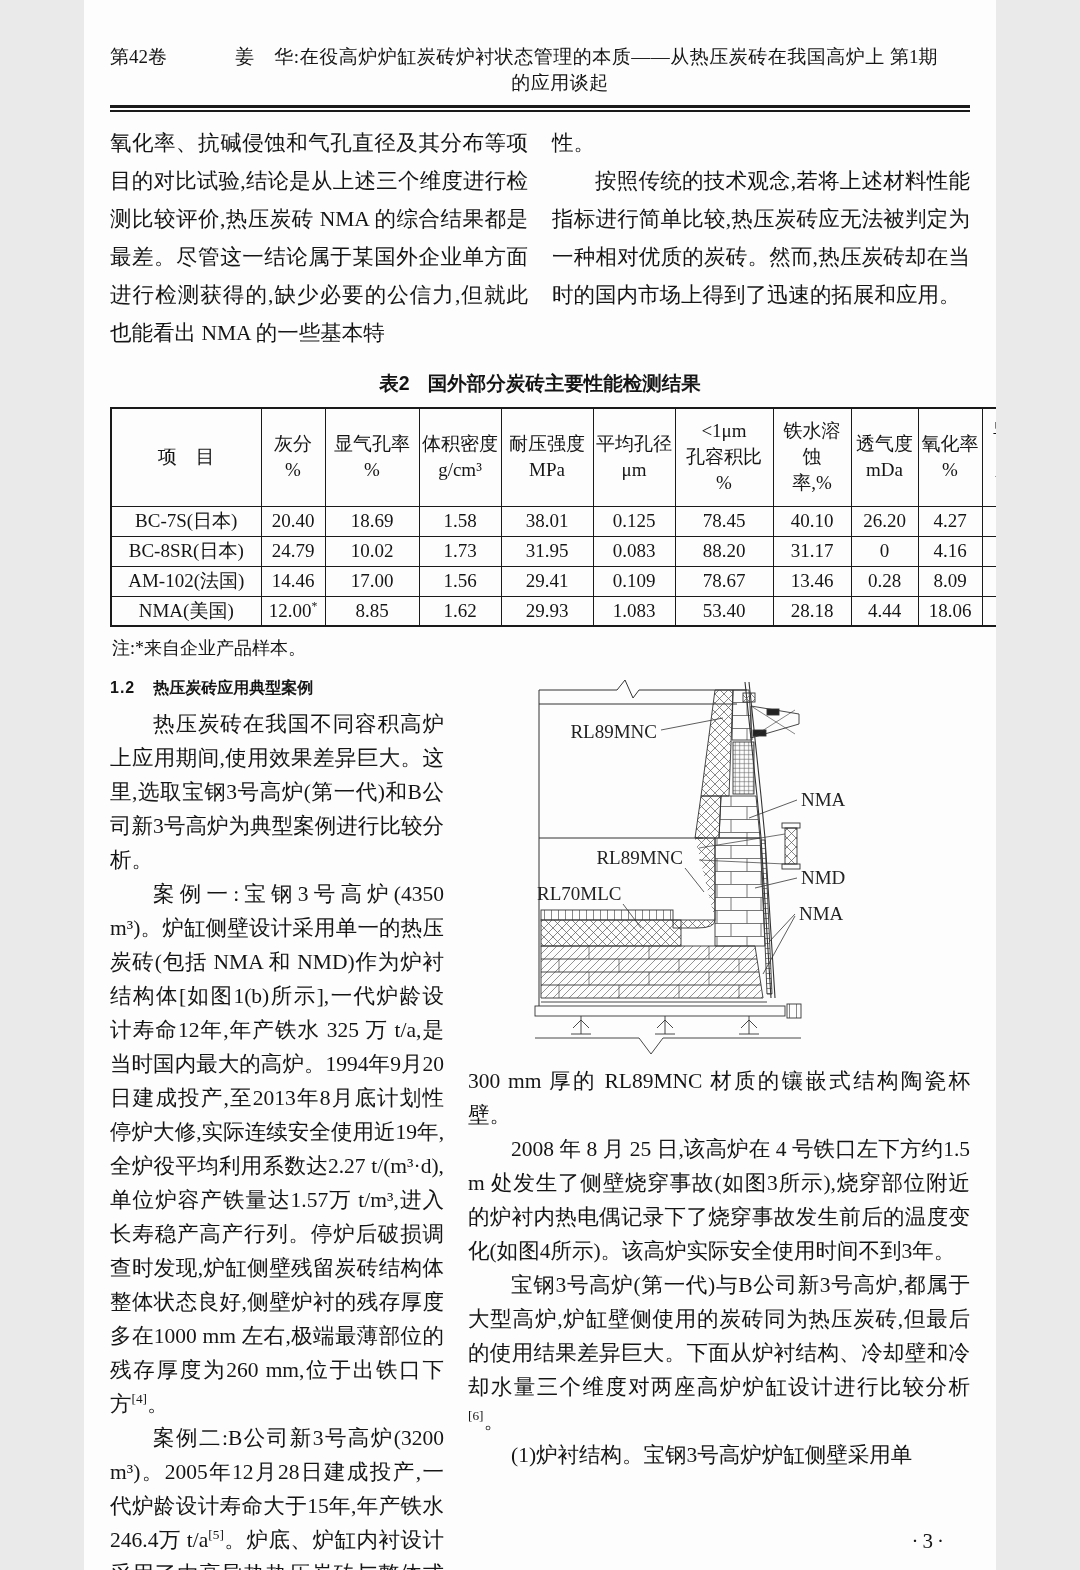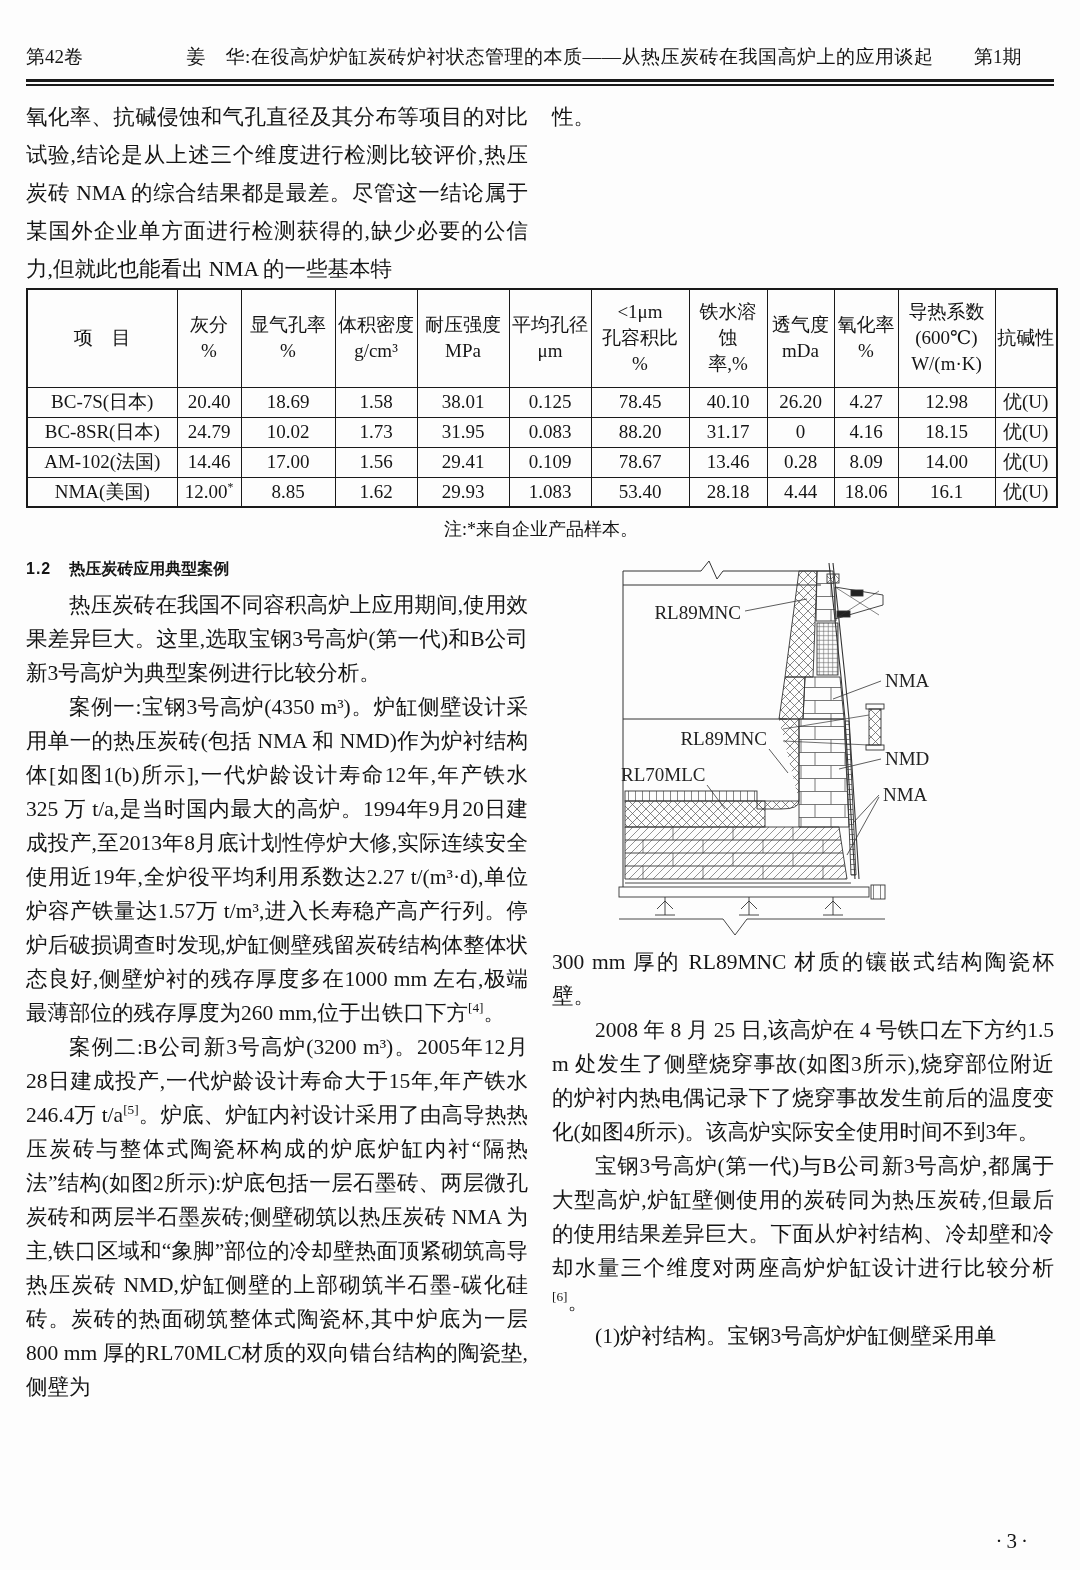--- a/index.html
+++ b/index.html
@@ -1,17 +1,17 @@
 <!DOCTYPE html>
 <html><head>
 <meta charset="utf-8">
 <style>
   * { margin:0; padding:0; box-sizing:border-box; }
   html,body { background:#eaeaea; }
-  .page { width:1080px; height:1570px; background:#fdfdfd; color:#151515; margin:0 auto;
+  .page { width:912px; height:1570px; background:#fdfdfd; color:#151515; margin:0 auto;
           font-family:"Liberation Serif","DejaVu Serif",serif; position:relative;
           padding:44px 26px 0 26px; overflow:hidden; }
   
   .hdr { display:flex; align-items:baseline; font-size:19px; }
   .hdr .vol { width:120px; }
   .hdr .ttl { flex:1; text-align:center; letter-spacing:.5px; }
   .hdr .iss { width:80px; text-align:left; }
   .rule { margin-top:9px; height:7px; border-top:3px solid #1a1a1a; border-bottom:2px solid #1a1a1a; }
   
   .cols { display:flex; gap:24px; }
@@ -26,21 +26,21 @@
   
   .tbl-title { text-align:center; font-family:"Liberation Sans","DejaVu Sans",sans-serif;
                font-weight:bold; font-size:19.5px; margin:18px 0 10px; }
   .tbl-title .lab { margin-right:18px; }
   table { border-collapse:collapse; margin:0 auto; width:1028px; table-layout:fixed;
           border:2px solid #1a1a1a; }
   th,td { border:1px solid #1a1a1a; text-align:center; font-weight:normal;
           font-size:19px; padding:0 1px; overflow:hidden; }
   thead th { height:98px; line-height:26px; vertical-align:middle; }
   tbody td { height:30px; }
-  .tbl-note { font-size:18px; margin:9px 0 0 2px;text-align:center; }
+  .tbl-note { font-size:18px; margin:9px 0 0 2px; }
   
   .main { margin-top:16px; }
   h3.sec { font-family:"Liberation Sans","DejaVu Sans",sans-serif; font-weight:bold;
            font-size:16px; margin:2px 0 8px; }
   h3.sec .num { margin-right:18px; letter-spacing:1px; }
   
   figure { width:502px; }
   .figwrap { width:440px; margin:0 auto; }
   .fig-cap { text-align:center; font-family:"Liberation Sans","DejaVu Sans",sans-serif;
              font-weight:bold; font-size:19px; margin:4px 0 10px; }
@@ -60,24 +60,28 @@
     <span class="iss">第1期</span>
   </div>
   <div class="rule"></div>
 
   <div class="cols intro">
     <div class="col">
       <p class="noind">氧化率、抗碱侵蚀和气孔直径及其分布等项目的对比试验,结论是从上述三个维度进行检测比较评价,热压炭砖 NMA 的综合结果都是最差。尽管这一结论属于某国外企业单方面进行检测获得的,缺少必要的公信力,但就此也能看出 NMA 的一些基本特</p>
     </div>
     <div class="col">
       <p class="noind">性。</p>
+      <p class="ind">按照传统的技术观念,若将上述材料性能指标进行简单比较,热压炭砖应无法被判定为一种相对优质的炭砖。然而,热压炭砖却在当时的国内市场上得到了迅速的拓展和应用。</p>
     </div>
   </div>
 
   <div>
+    <div class="tbl-title">
+      <span class="lab">表2</span><span>国外部分炭砖主要性能检测结果</span>
+    </div>
     <table>
         <colgroup>
           <col style="width: 150px;">
           <col style="width: 64px;">
           <col style="width: 94px;">
           <col style="width: 82px;">
           <col style="width: 92px;">
           <col style="width: 82px;">
           <col style="width: 98px;">
           <col style="width: 78px;">

